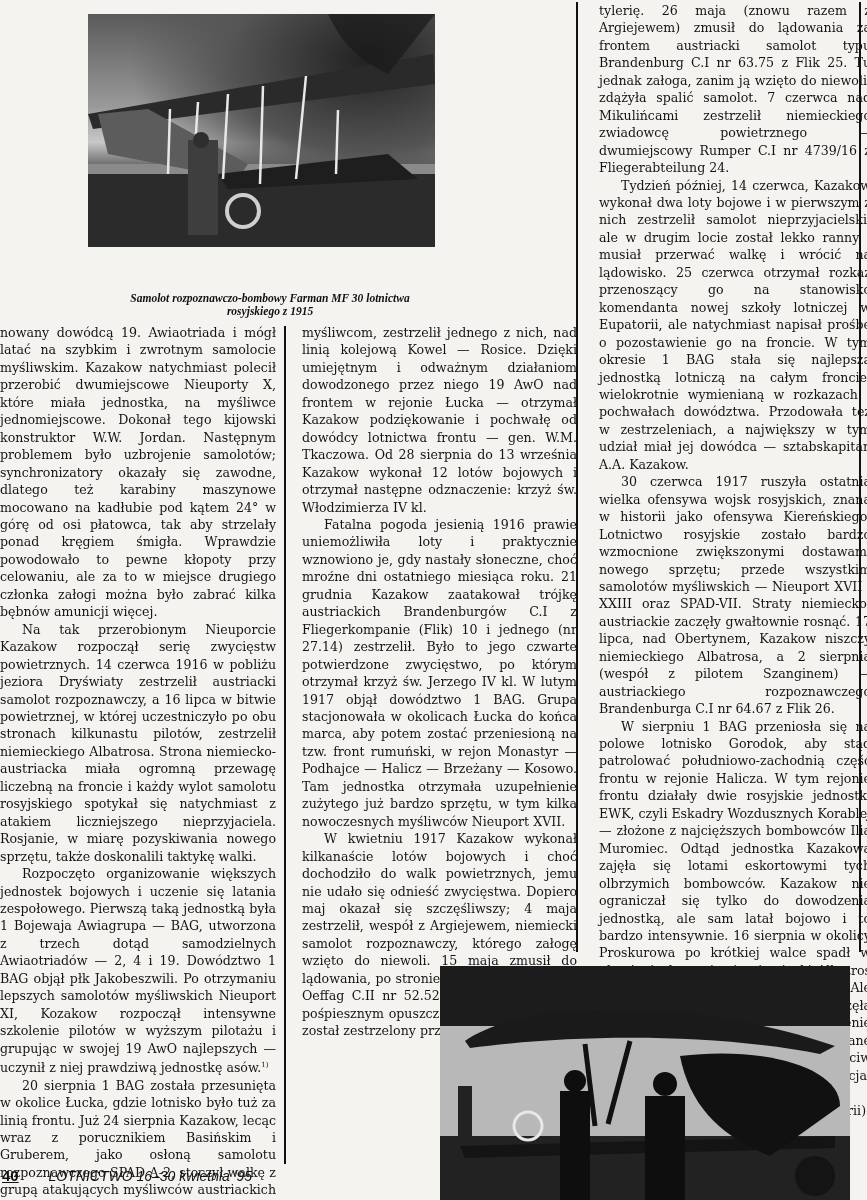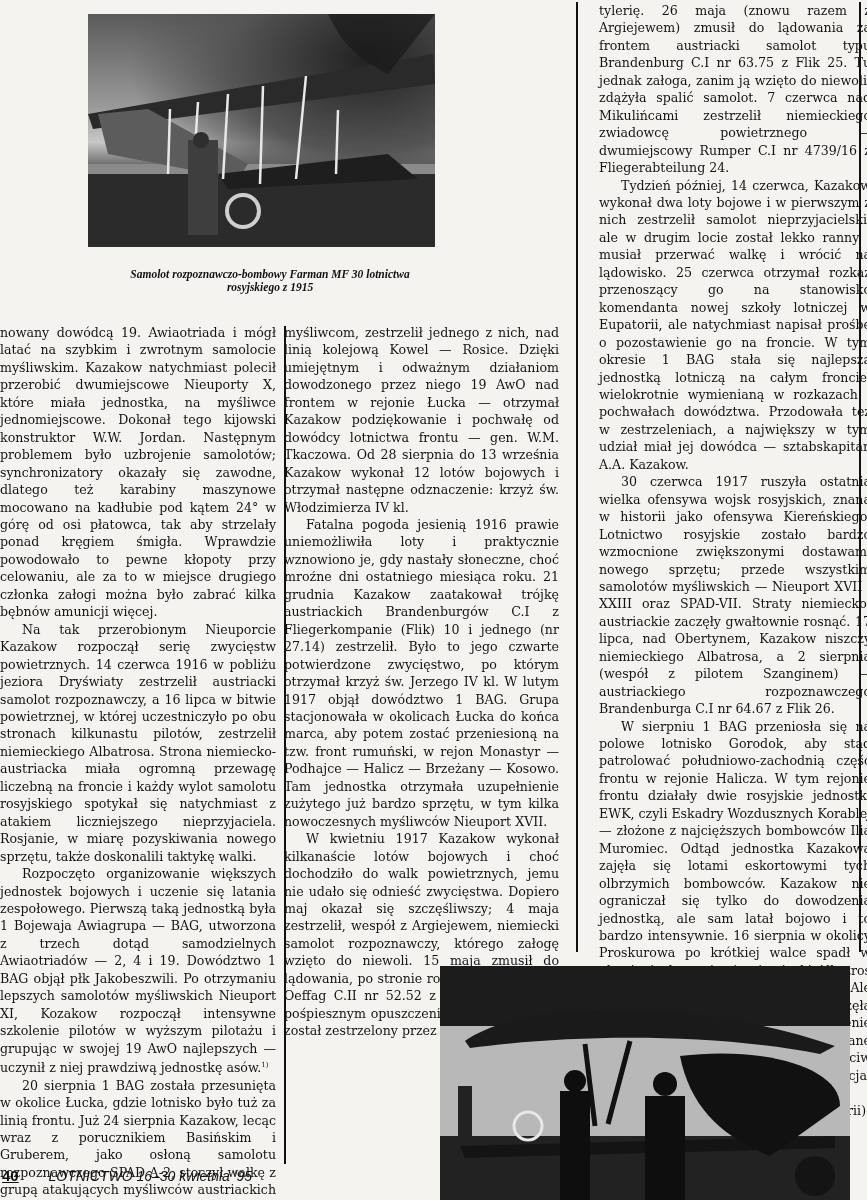--- a/index.html
+++ b/index.html
@@ -18,33 +18,33 @@
       linear-gradient(180deg, #5a5a5a 0%, #9a9a9a 40%, #c8c8c8 55%, #3c3c3c 70%, #1e1e1e 100%);
     overflow: hidden;
   }
   .photo svg { position: absolute; inset: 0; width: 100%; height: 100%; }
   #photo-top { left: 88px; top: 14px; width: 347px; height: 233px; }
   #photo-bottom { left: 440px; top: 966px; width: 410px; height: 234px; }
   .caption {
     position: absolute;
     font-family: "Liberation Serif", "DejaVu Serif", serif;
     font-style: italic; font-weight: bold;
-    font-size: 11.5px; line-height: 13px; color: #111;
+    font-size: 11.5px; line-height: 13px; color: #111; margin-top: 24px;
   }
   #caption-top { left: 120px; top: 268px; width: 300px; text-align: center; }
   #caption-bottom { left: 296px; top: 1107px; width: 137px; text-align: justify; text-align-last: left; font-size: 10.5px; line-height: 12.5px; }
   .col {
     position: absolute;
     font-size: 12.6px; line-height: 17.45px;
     text-align: justify; hyphens: manual;
   }
   .col p { margin: 0; text-indent: 0; }
   .col p.indent { text-indent: 22px; }
   #col-1 { left: 0px; top: 324px; width: 276px; }
-  #col-2 { left: 284px; top: 324px; width: 275px; }
+  #col-2 { left: 302px; top: 324px; width: 275px; }
   #col-3 { left: 581px; top: 2px; width: 272px; margin-left: 18px; }
   .rule { position: absolute; background: #111; width: 2px; }
   #rule-1 { left: 284px; top: 326px; height: 838px; }
   #rule-2 { left: 576px; top: 2px; height: 950px; }
   #rule-3 { left: 859px; top: 2px; height: 950px; }
   .footer {
     position: absolute; left: 2px; top: 1167px;
     font-family: "Liberation Sans", "DejaVu Sans", sans-serif;
     font-size: 14px; color: #111;
   }

